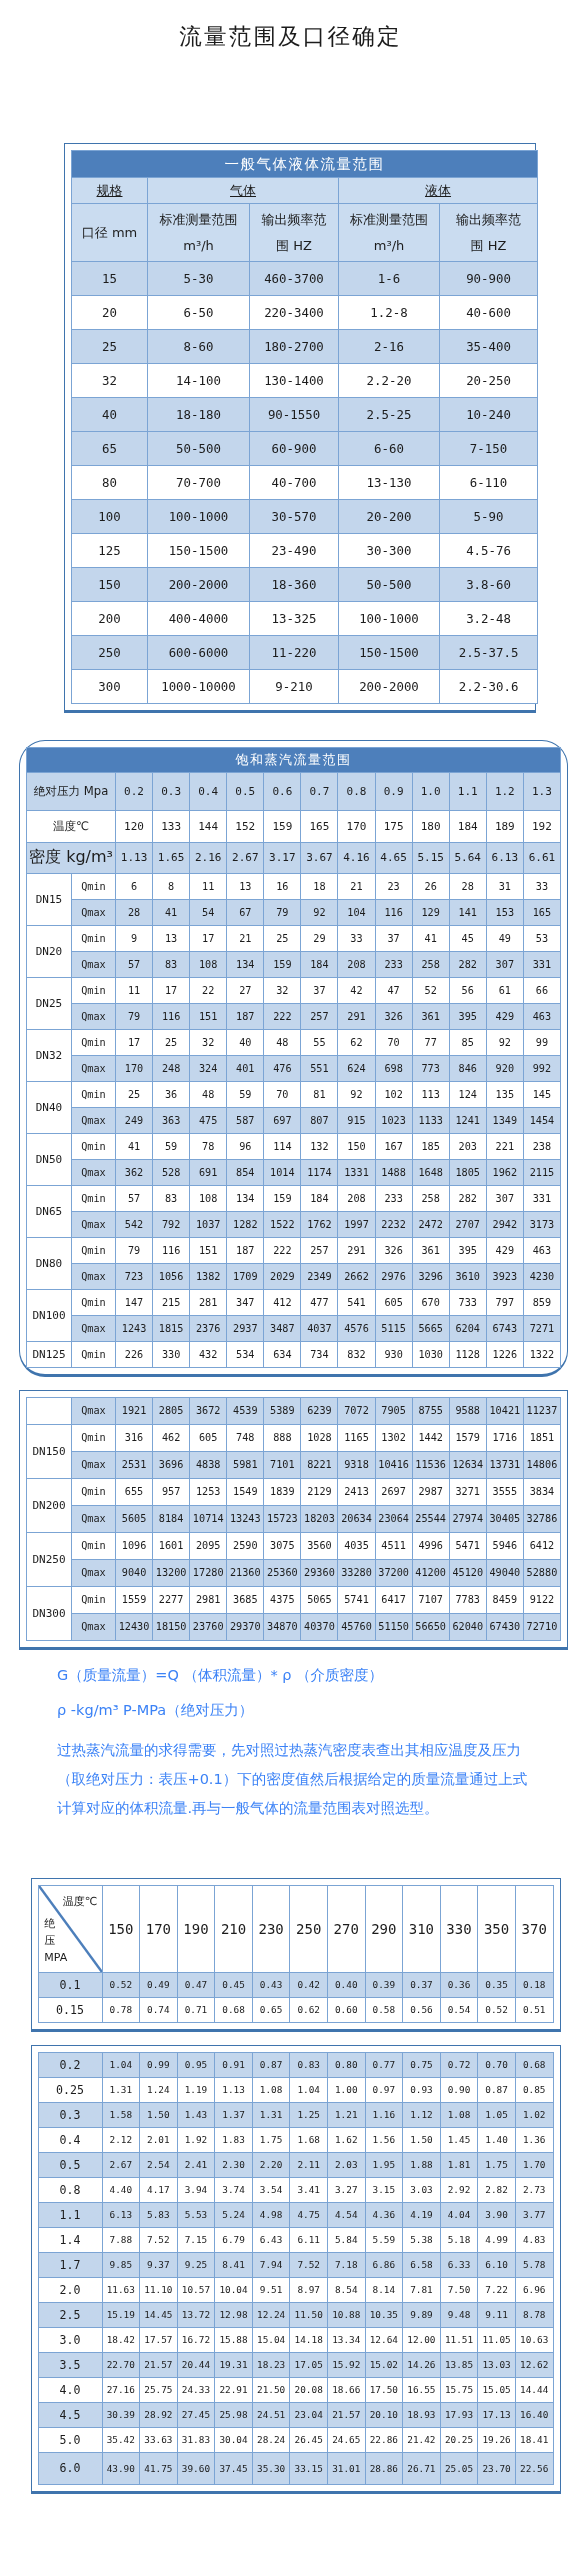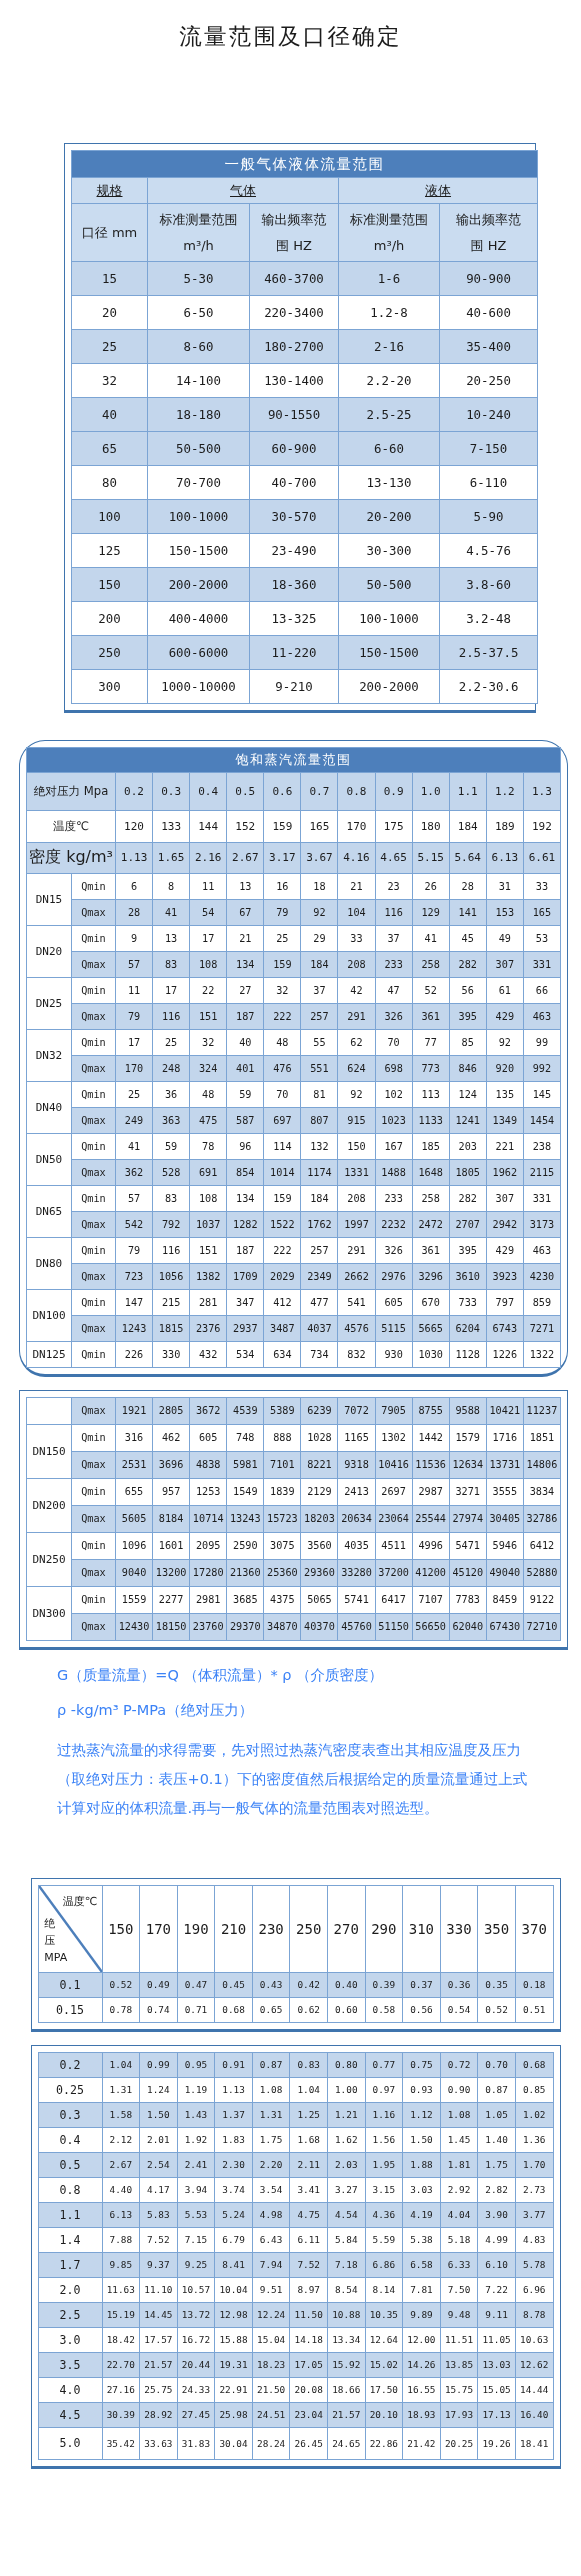--- a/index.html
+++ b/index.html
@@ -1062,18 +1062,33 @@
             <td>30.04</td>
             <td>28.24</td>
             <td>26.45</td>
             <td>24.65</td>
             <td>22.86</td>
             <td>21.42</td>
             <td>20.25</td>
             <td>19.26</td>
             <td>18.41</td>
           </tr>
+          <tr class="lt">
+            <th class="plab">6.0</th>
+            <td>43.90</td>
+            <td>41.75</td>
+            <td>39.60</td>
+            <td>37.45</td>
+            <td>35.30</td>
+            <td>33.15</td>
+            <td>31.01</td>
+            <td>28.86</td>
+            <td>26.71</td>
+            <td>25.05</td>
+            <td>23.70</td>
+            <td>22.56</td>
+          </tr>
         </tbody>
     </table>
   </div>
 
 </div>
 
 
 </body></html>

